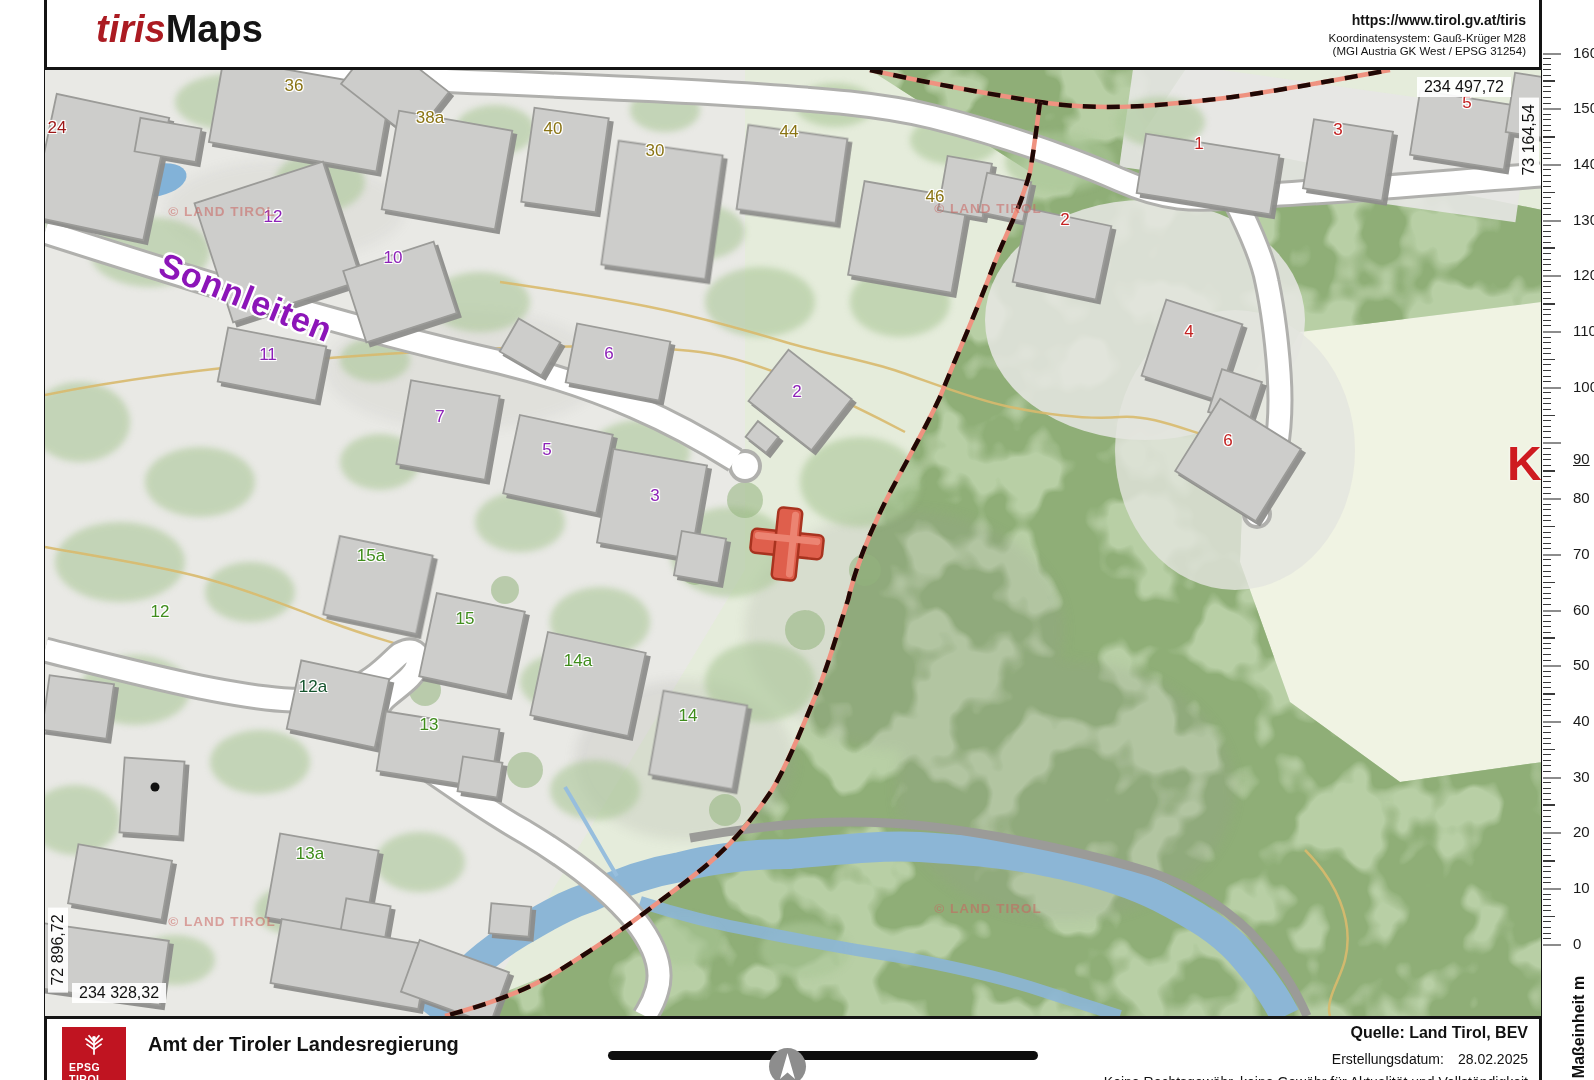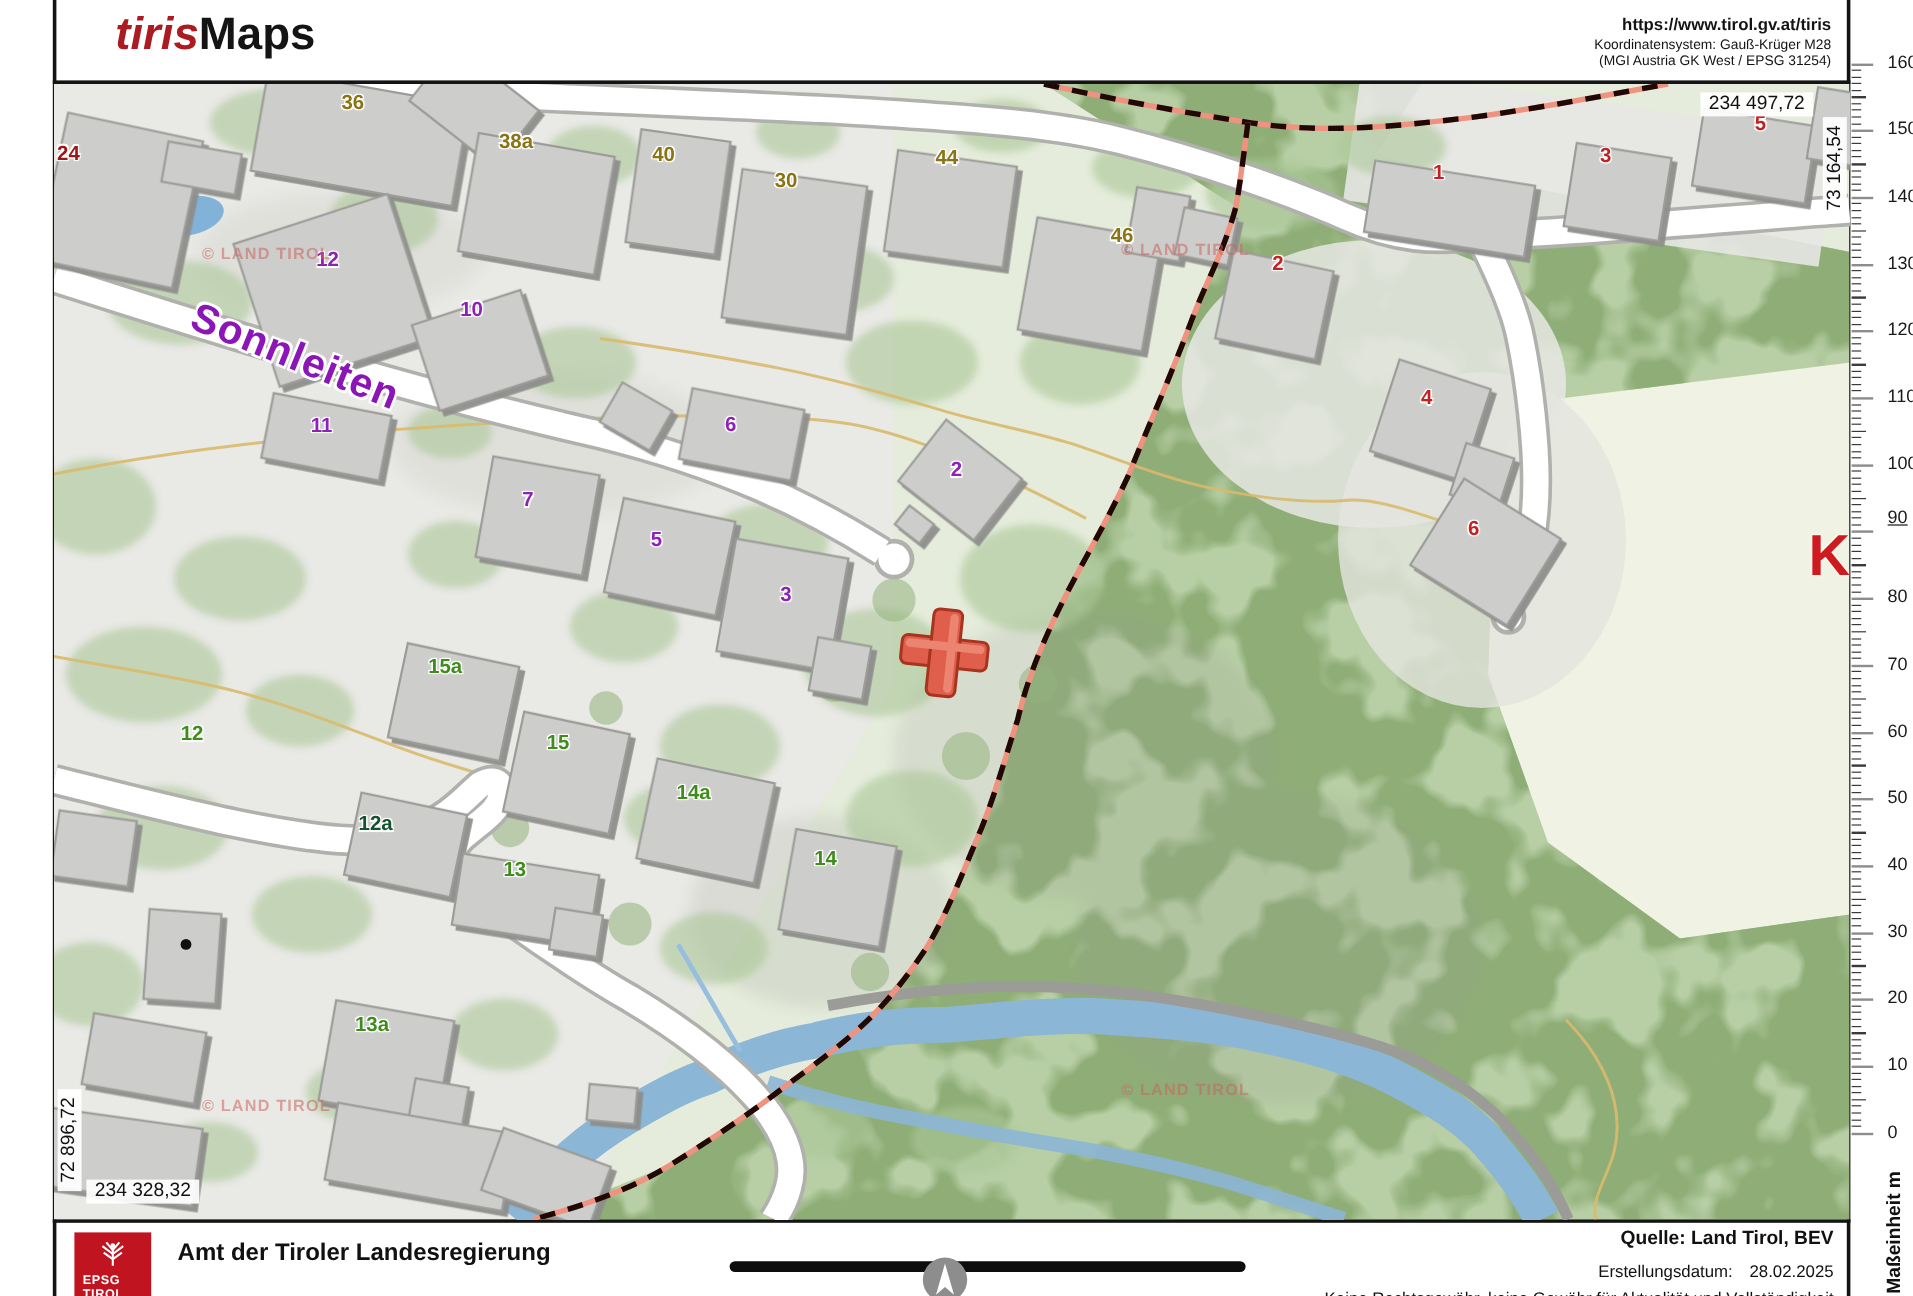--- a/index.html
+++ b/index.html
@@ -11,21 +11,21 @@
   .brand{position:absolute;left:64px;top:8px;font-size:38px;font-weight:bold;white-space:nowrap;margin-left:32px;}
   .brand .t{font-style:italic;color:#ab1b22;}
   .brand .m{color:#141414;}
   .hdr-right{position:absolute;right:68px;top:12px;text-align:right;color:#141414;}
   .hdr-url{font-size:14px;font-weight:bold;}
   .hdr-cs{font-size:11.5px;margin-top:4px;line-height:13px;margin-left:16px;}
   
   #map{position:absolute;left:45px;top:70px;width:1496px;height:946px;overflow:hidden;background:#e9e9e5;cursor:crosshair;}
   #map svg{position:absolute;left:0;top:0;}
   #house-labels{position:absolute;left:0;top:0;width:100%;height:100%;}
-  .hn{position:absolute;transform:translate(-50%,-50%);font-weight:bold;font-size:17px;white-space:nowrap;
+  .hn{position:absolute;transform:translate(-50%,-50%);font-weight:normal;font-size:17px;white-space:nowrap;
       text-shadow:-1px -1px 0 #fff,1px -1px 0 #fff,-1px 1px 0 #fff,1px 1px 0 #fff,0 0 3px #fff;}
   .street{position:absolute;left:123px;top:175px;font-size:34px;font-weight:bold;color:#8c15b8;
       transform:rotate(22deg);transform-origin:left top;letter-spacing:1px;white-space:nowrap;
       text-shadow:-2px -2px 0 #fff,2px -2px 0 #fff,-2px 2px 0 #fff,2px 2px 0 #fff,0 0 4px #fff;}
   .bigk{position:absolute;left:1462px;top:366px;font-size:48px;font-weight:bold;color:#ce1b20;
       text-shadow:0 0 3px #fff;}
   .wm{position:absolute;transform:translate(-50%,-50%);color:rgba(203,98,95,.55);font-weight:bold;
       font-size:13.5px;letter-spacing:1px;white-space:nowrap;}
   .coordbox{position:absolute;background:rgba(255,255,255,.92);color:#111;font-size:16px;
       padding:1px 7px;white-space:nowrap;}
@@ -471,21 +471,21 @@
       <div class="tick" style="top: 943.7px; width: 18px; height: 2px; background: rgb(140, 140, 140);"></div>
     </div>
   <div id="ruler-numbers">
       <div class="rnum" style="top: 43.5px;">160</div>
       <div class="rnum" style="top: 99.2px;">150</div>
       <div class="rnum" style="top: 154.9px;">140</div>
       <div class="rnum" style="top: 210.6px;">130</div>
       <div class="rnum" style="top: 266.3px;">120</div>
       <div class="rnum" style="top: 322px;">110</div>
       <div class="rnum" style="top: 377.7px;">100</div>
-      <div class="rnum" style="top: 423px; text-decoration: underline;">90</div>
+      <div class="rnum" style="top: 450px; text-decoration: underline;">90</div>
       <div class="rnum" style="top: 489.1px;">80</div>
       <div class="rnum" style="top: 544.8px;">70</div>
       <div class="rnum" style="top: 600.5px;">60</div>
       <div class="rnum" style="top: 656.2px;">50</div>
       <div class="rnum" style="top: 711.9px;">40</div>
       <div class="rnum" style="top: 767.6px;">30</div>
       <div class="rnum" style="top: 823.3px;">20</div>
       <div class="rnum" style="top: 879px;">10</div>
       <div class="rnum" style="top: 934.7px;">0</div>
     </div>

